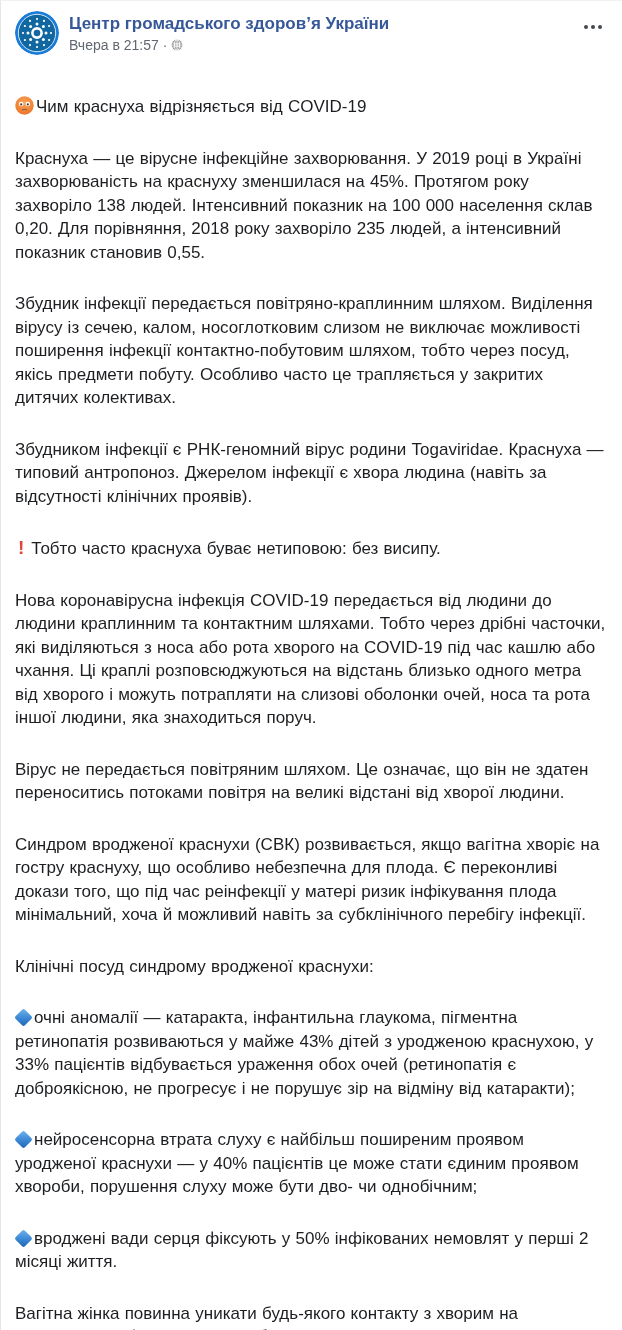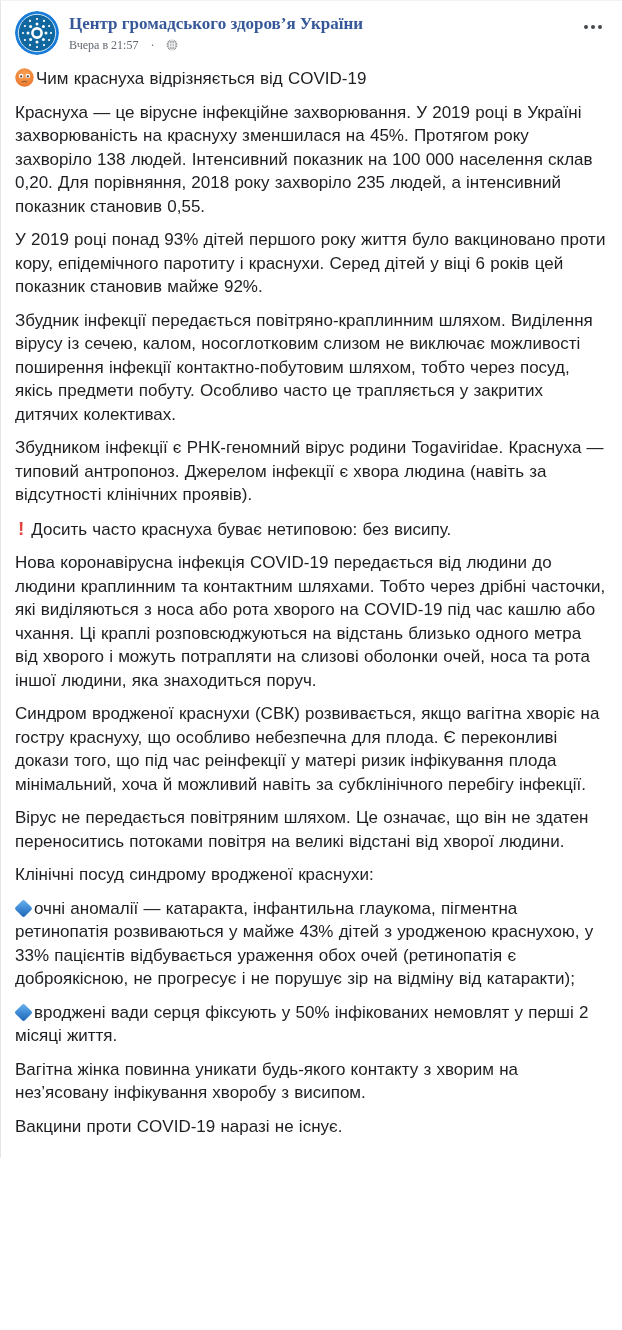--- a/index.html
+++ b/index.html
@@ -15,21 +15,20 @@
     border-left: 1px solid #e4e6e8;
     border-top: 1px solid #f1f2f4;
     padding-bottom: 4px;
   }
   
   .header {
     position: relative;
     padding: 10px 28px 0 14px;
     display: flex;
     align-items: flex-start;
-    font-family: Liberation Serif, serif;
   }
   .avatar {
     width: 44px; height: 44px;
     border-radius: 50%;
     flex: 0 0 44px;
     cursor: pointer;
     overflow: hidden;
   }
   .avatar svg { display: block; }
   .header-text { margin-left: 10px; padding-top: 3px; }
@@ -37,25 +36,24 @@
     font-size: 17px;
     font-weight: 700;
     color: #365899;
     text-decoration: none;
     line-height: 20px;
     display: inline-block;
     cursor: pointer;
   }
   .meta {
     margin-top: 3px;
-    font-size: 12px;
+    font-size: 14px;
     color: #616770;
     display: flex;
     line-height: 16px;
-    gap: 8px;
   }
   .meta .sep { margin: 0 4px; }
   .globe { display: inline-flex; align-items: center; }
   .menu-btn {
     position: absolute;
     top: 18px; right: 18px;
     display: flex;
     gap: 3px;
     padding: 6px 2px;
     cursor: pointer;
@@ -69,20 +67,21 @@
   
   .body {
     padding: 12px 14px 6px 14px;
   }
   .body p {
     font-size: 17px;
     line-height: 23.5px;
     margin-bottom: 10px;
     color: #1c1e21;
     word-spacing: 0.5px;
+    margin-top: 28px;
   }
   .emoji-face {
     display: inline-block;
     width: 19px; height: 19px;
     vertical-align: -3px;
     margin-right: 2px;
   }
   .excl {
     color: #e0453e;
     font-weight: 700;
@@ -171,36 +170,38 @@
           <circle cx="6.2" cy="8" r="2.3" fill="#ffffff"></circle>
           <circle cx="12.8" cy="8" r="2.3" fill="#ffffff"></circle>
           <circle cx="6.2" cy="8.4" r="1.1" fill="#4f3a2e"></circle>
           <circle cx="12.8" cy="8.4" r="1.1" fill="#4f3a2e"></circle>
           <path d="M7.2 14 q2.3 -1.4 4.6 0" stroke="#8a5a3b" stroke-width="1.1" fill="none" stroke-linecap="round"></path>
         </svg>
       </span><span>Чим краснуха відрізняється від COVID-19</span>
     </p>
 
     <p>Краснуха — це вірусне інфекційне захворювання. У 2019 році в Україні захворюваність на краснуху зменшилася на 45%. Протягом року захворіло 138 людей. Інтенсивний показник на 100 000 населення склав 0,20. Для порівняння, 2018 року захворіло 235 людей, а інтенсивний показник становив 0,55.</p>
-    <p>У 2019 році понад 93% дітей першого року життя було вакциновано проти кору, епідемічного паротиту і краснухи. Серед дітей у віці 6 років цей показник становив майже 92%.</p>
     <p>Збудник інфекції передається повітряно-краплинним шляхом. Виділення вірусу із сечею, калом, носоглотковим слизом не виключає можливості поширення інфекції контактно-побутовим шляхом, тобто через посуд, якісь предмети побуту. Особливо часто це трапляється у закритих дитячих колективах.</p>
     <p>Збудником інфекції є РНК-геномний вірус родини Togaviridae. Краснуха — типовий антропоноз. Джерелом інфекції є хвора людина (навіть за відсутності клінічних проявів).</p>
 
     <p>
-      <span class="excl">!</span><span>Досить часто краснуха буває нетиповою: без висипу.</span>
+      <span class="excl">!</span><span>Тобто часто краснуха буває нетиповою: без висипу.</span>
     </p>
 
     <p>Нова коронавірусна інфекція COVID-19 передається від людини до людини краплинним та контактним шляхами. Тобто через дрібні часточки, які виділяються з носа або рота хворого на COVID-19 під час кашлю або чхання. Ці краплі розповсюджуються на відстань близько одного метра від хворого і можуть потрапляти на слизові оболонки очей, носа та рота іншої людини, яка знаходиться поруч.</p>
+    <p>Вірус не передається повітряним шляхом. Це означає, що він не здатен переноситись потоками повітря на великі відстані від хворої людини.</p>
     <p>Синдром вродженої краснухи (СВК) розвивається, якщо вагітна хворіє на гостру краснуху, що особливо небезпечна для плода. Є переконливі докази того, що під час реінфекції у матері ризик інфікування плода мінімальний, хоча й можливий навіть за субклінічного перебігу інфекції.</p>
-    <p>Вірус не передається повітряним шляхом. Це означає, що він не здатен переноситись потоками повітря на великі відстані від хворої людини.</p>
 
     <p>Клінічні посуд синдрому вродженої краснухи:</p>
 
     <p>
       <span class="diamond"></span><span>очні аномалії — катаракта, інфантильна глаукома, пігментна ретинопатія розвиваються у майже 43% дітей з уродженою краснухою, у 33% пацієнтів відбувається ураження обох очей (ретинопатія є доброякісною, не прогресує і не порушує зір на відміну від катаракти);</span>
+    </p>
+    <p>
+      <span class="diamond"></span><span>нейросенсорна втрата слуху є найбільш поширеним проявом уродженої краснухи — у 40% пацієнтів це може стати єдиним проявом хвороби, порушення слуху може бути дво- чи однобічним;</span>
     </p>
     <p>
       <span class="diamond"></span><span>вроджені вади серця фіксують у 50% інфікованих немовлят у перші 2 місяці життя.</span>
     </p>
 
     <p>Вагітна жінка повинна уникати будь-якого контакту з хворим на нез’ясовану інфікування хворобу з висипом.</p>
     <p>Вакцини проти COVID-19 наразі не існує.</p>
   </div>
 
 </div>

